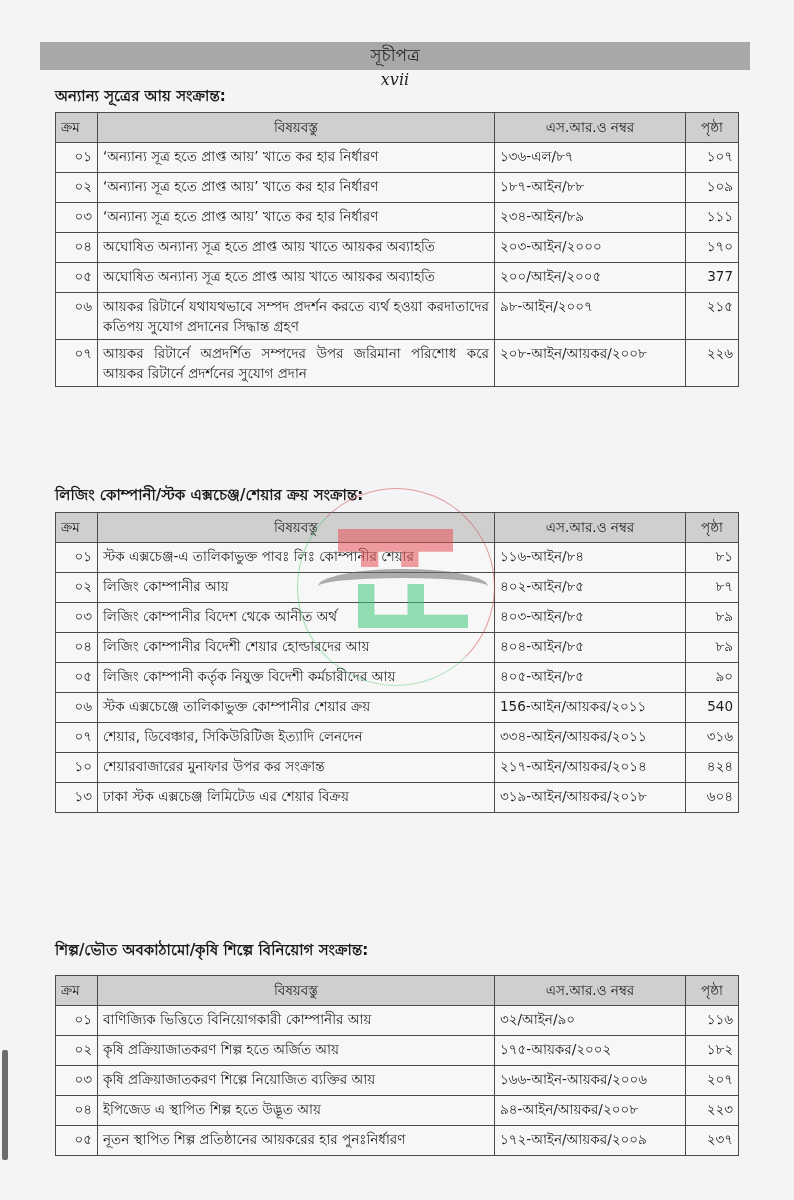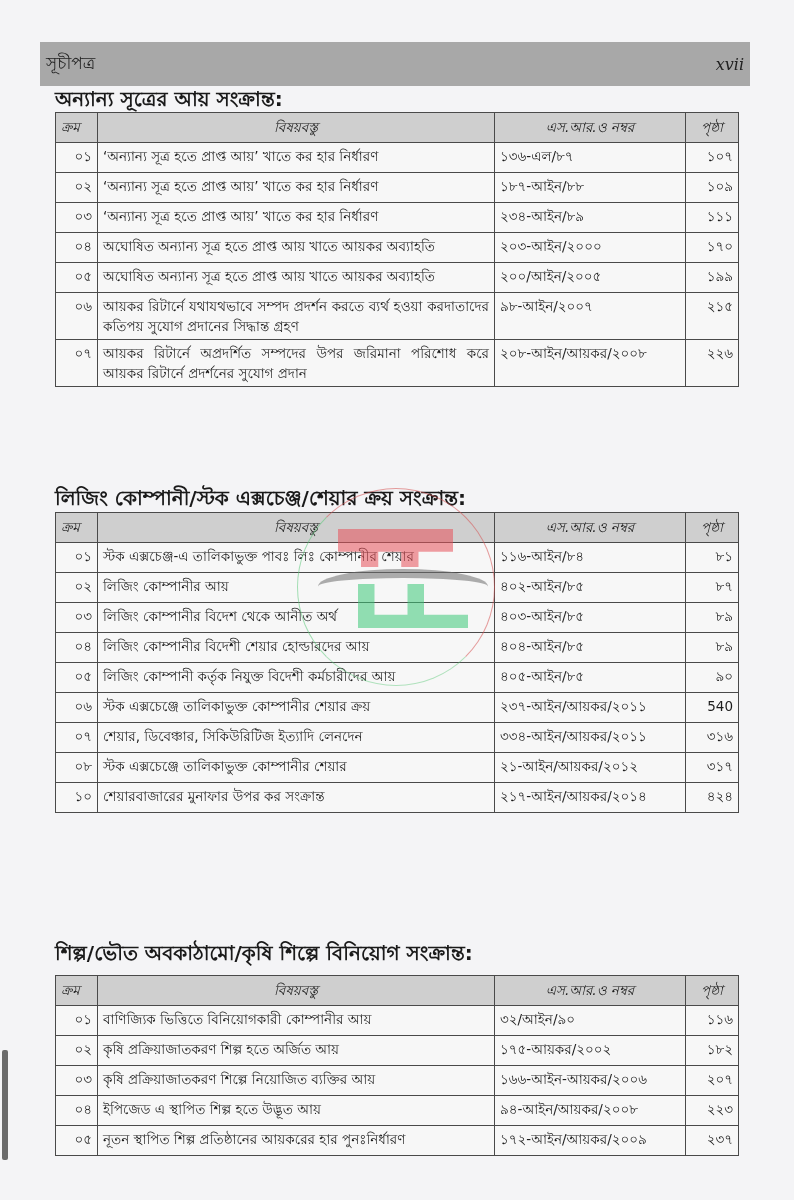--- a/index.html
+++ b/index.html
@@ -4,45 +4,45 @@
 <style>
   html, body { margin: 0; padding: 0; }
   body {
     width: 794px; height: 1200px; overflow: hidden;
     background: #f4f4f6;
     font-family: "DejaVu Sans", "Liberation Sans", sans-serif;
     color: #1c1c1c;
     position: relative;
   }
   .page-header {
-    position: absolute; left: 40px; top: 42px; width: 710px; height: 44px;
+    position: absolute; left: 40px; top: 42px; width: 710px; height: 28px;
     background: #a8a8a8;
     display: flex; align-items: center; justify-content: space-between;
-    box-sizing: border-box; padding: 0 6px;
+    box-sizing: border-box; padding: 0 6px; flex-direction: column;
   }
   .page-header .title { font-size: 17px; color: #222; }
   .page-header .pageno { font-family: "DejaVu Serif", "Liberation Serif", serif; font-style: italic; font-size: 16px; color: #222; }
 
   .section-title {
-    position: absolute; left: 55px; font-size: 20px; font-weight: bold; color: #1a1a1a;
+    position: absolute; left: 55px; font-size: 15px; font-weight: bold; color: #1a1a1a;
     white-space: nowrap;
   }
   table.toc {
     position: absolute; left: 55px; width: 683px;
     border-collapse: collapse; table-layout: fixed;
     background: #f7f7f7;
   }
   table.toc th, table.toc td {
     border: 1.5px solid #4a4a4a;
     font-size: 13.5px; line-height: 20px;
     padding: 3px 5px; vertical-align: top;
     box-sizing: border-box;
   }
   table.toc th {
-    background: #cfcfcf; font-weight: normal; text-align: center; height: 29px; padding: 4px 5px; font-style: italic;
+    background: #cfcfcf; font-weight: normal; text-align: center; height: 29px; padding: 4px 5px;
   }
   table.toc th.c1 { text-align: left; }
   table.toc td.c1, table.toc td.c4 { text-align: right; }
   table.toc td.c2 { text-align: justify; margin-top: 40px; }
   table.toc tr { height: 30px; }
   col.c1 { width: 42px; } col.c2 { width: 397px; } col.c3 { width: 191px; } col.c4 { width: 53px; }
 
   .watermark {
     position: absolute; left: 297px; top: 488px; width: 196px; height: 196px;
     border-radius: 50%;
@@ -106,21 +106,21 @@
       <tr>
         <td class="c1">০৪</td>
         <td class="c2">অঘোষিত অন্যান্য সূত্র হতে প্রাপ্ত আয় খাতে আয়কর অব্যাহতি</td>
         <td class="c3">২০৩-আইন/২০০০</td>
         <td class="c4">১৭০</td>
       </tr>
       <tr>
         <td class="c1">০৫</td>
         <td class="c2">অঘোষিত অন্যান্য সূত্র হতে প্রাপ্ত আয় খাতে আয়কর অব্যাহতি</td>
         <td class="c3">২০০/আইন/২০০৫</td>
-        <td class="c4">১৯৯</td>
+        <td class="c4">377</td>
       </tr>
       <tr>
         <td class="c1">০৬</td>
         <td class="c2">আয়কর রিটার্নে যথাযথভাবে সম্পদ প্রদর্শন করতে ব্যর্থ হওয়া করদাতাদের কতিপয় সুযোগ প্রদানের সিদ্ধান্ত গ্রহণ</td>
         <td class="c3">৯৮-আইন/২০০৭</td>
         <td class="c4">২১৫</td>
       </tr>
       <tr>
         <td class="c1">০৭</td>
         <td class="c2">আয়কর রিটার্নে অপ্রদর্শিত সম্পদের উপর জরিমানা পরিশোধ করে আয়কর রিটার্নে প্রদর্শনের সুযোগ প্রদান</td>
@@ -173,40 +173,40 @@
       </tr>
       <tr>
         <td class="c1">০৫</td>
         <td class="c2">লিজিং কোম্পানী কর্তৃক নিযুক্ত বিদেশী কর্মচারীদের আয়</td>
         <td class="c3">৪০৫-আইন/৮৫</td>
         <td class="c4">৯০</td>
       </tr>
       <tr>
         <td class="c1">০৬</td>
         <td class="c2">স্টক এক্সচেঞ্জে তালিকাভুক্ত কোম্পানীর শেয়ার ক্রয়</td>
-        <td class="c3">২৩৭-আইন/আয়কর/২০১১</td>
+        <td class="c3">156-আইন/আয়কর/২০১১</td>
         <td class="c4">540</td>
       </tr>
       <tr>
         <td class="c1">০৭</td>
         <td class="c2">শেয়ার, ডিবেঞ্চার, সিকিউরিটিজ ইত্যাদি লেনদেন</td>
         <td class="c3">৩৩৪-আইন/আয়কর/২০১১</td>
         <td class="c4">৩১৬</td>
       </tr>
       <tr>
-        <td class="c1">০৮</td>
-        <td class="c2">স্টক এক্সচেঞ্জে তালিকাভুক্ত কোম্পানীর শেয়ার</td>
-        <td class="c3">২১-আইন/আয়কর/২০১২</td>
-        <td class="c4">৩১৭</td>
-      </tr>
-      <tr>
         <td class="c1">১০</td>
         <td class="c2">শেয়ারবাজারের মুনাফার উপর কর সংক্রান্ত</td>
         <td class="c3">২১৭-আইন/আয়কর/২০১৪</td>
         <td class="c4">৪২৪</td>
+      </tr>
+      <tr>
+        <td class="c1">১৩</td>
+        <td class="c2">ঢাকা স্টক এক্সচেঞ্জ লিমিটেড এর শেয়ার বিক্রয়</td>
+        <td class="c3">৩১৯-আইন/আয়কর/২০১৮</td>
+        <td class="c4">৬০৪</td>
       </tr>
     </tbody>
 </table>
 
 <div class="section-title" style="top:938px;">শিল্প/ভৌত অবকাঠামো/কৃষি শিল্পে বিনিয়োগ সংক্রান্ত:</div>
 <table class="toc" style="top:975px;">
   <colgroup>
       <col class="c1">
       <col class="c2">
       <col class="c3">

